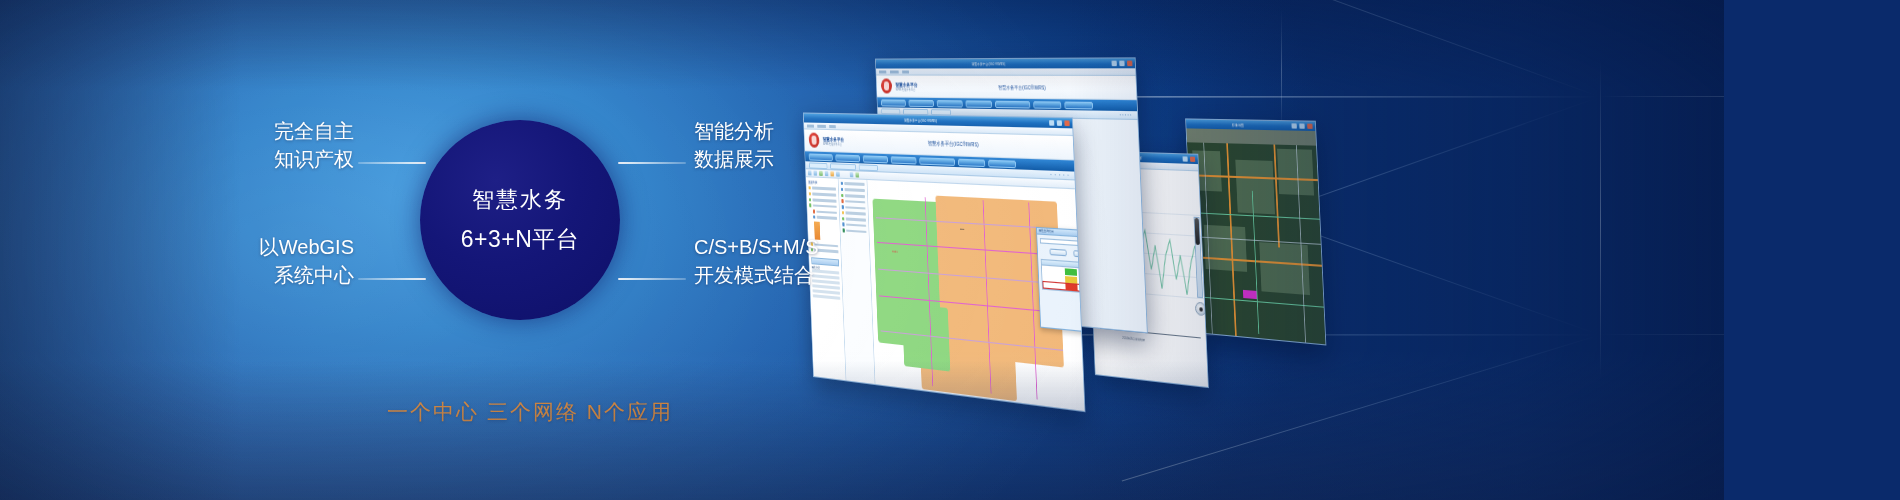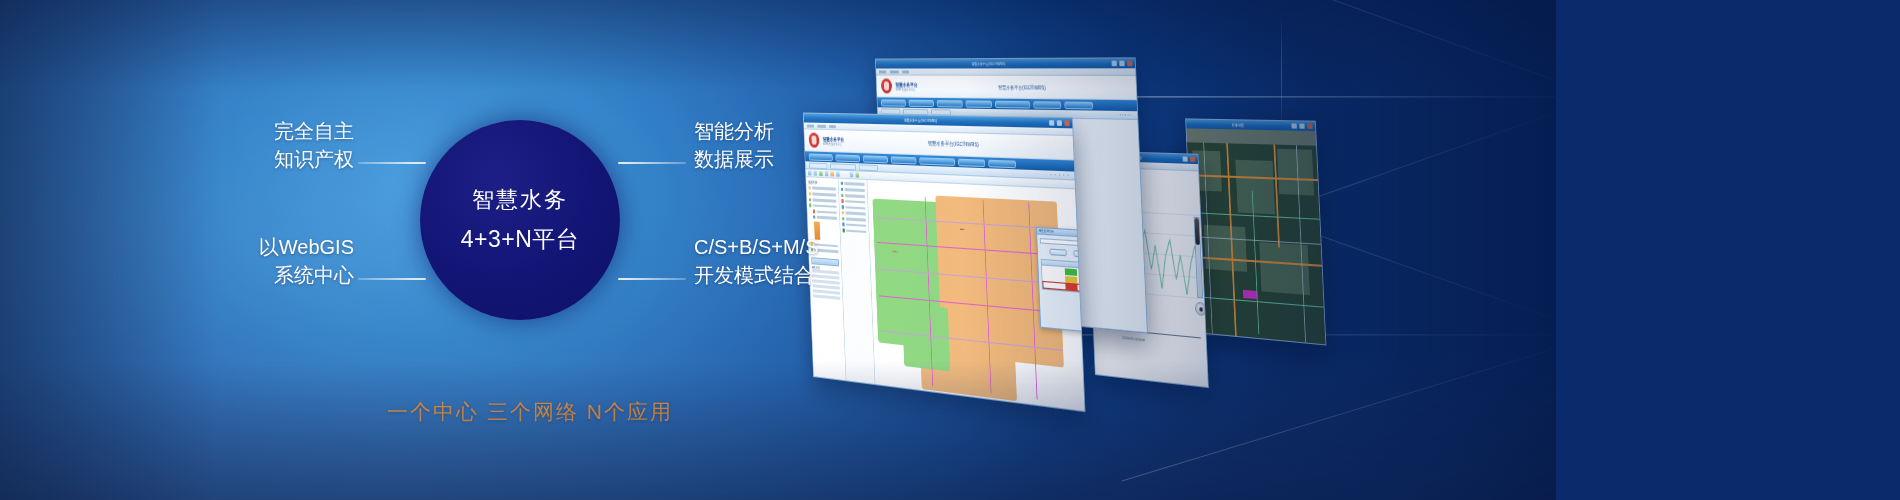--- a/index.html
+++ b/index.html
@@ -1,20 +1,20 @@
 <!DOCTYPE html>
 <html><head>
 <meta charset="utf-8">
 <style>
   * { margin:0; padding:0; box-sizing:border-box; }
   html,body { background:#0a2a6b; }
   body { font-family:"Liberation Sans","DejaVu Sans",sans-serif; }
 
   #banner {
-    position:relative; width:1556px; height:500px; overflow:hidden;
+    position:relative; width:1724px; height:500px; overflow:hidden;
     background:
       radial-gradient(ellipse 900px 620px at 430px 190px, #3c97dd 0%, #2a7fc9 22%, #1f62b0 44%, #144f9c 62%, #0d3d86 80%, #0a2f70 100%),
       #0a2f70;
   }
   
   #vignette{
     position:absolute; inset:0;
     background:
       radial-gradient(ellipse 1500px 900px at 300px 250px, rgba(255,255,255,0.10) 0%, rgba(255,255,255,0.0) 55%),
       linear-gradient(to right, rgba(4,22,60,0.55) 0%, rgba(4,22,60,0.0) 14%, rgba(4,22,60,0.0) 62%, rgba(6,28,78,0.45) 88%, rgba(5,24,70,0.72) 100%),
@@ -456,21 +456,21 @@
 
   <div id="infographic">
 
     <div class="conn" style="left:88px;  top:62px;  width:68px;"></div>
     <div class="conn rev" style="left:348px; top:62px;  width:68px;"></div>
     <div class="conn" style="left:88px;  top:178px; width:68px;"></div>
     <div class="conn rev" style="left:348px; top:178px; width:68px;"></div>
 
     <div class="hub">
       <div class="hub-l1">智慧水务</div>
-      <div class="hub-l3">4+3+N平台</div>
+      <div class="hub-l3">6+3+N平台</div>
     </div>
 
     <div class="flabel r" style="left:-40px; top:18px; width:124px;">
       <div>完全自主</div>
       <div>知识产权</div>
     </div>
 
     <div class="flabel l" style="left:424px; top:18px; width:180px;">
       <div>智能分析</div>
       <div>数据展示</div>

